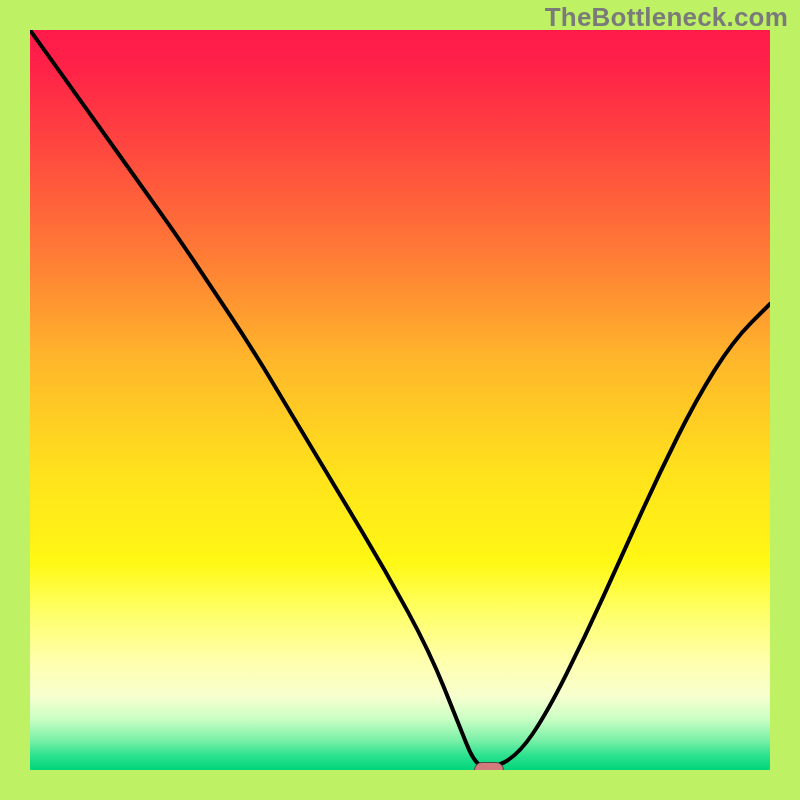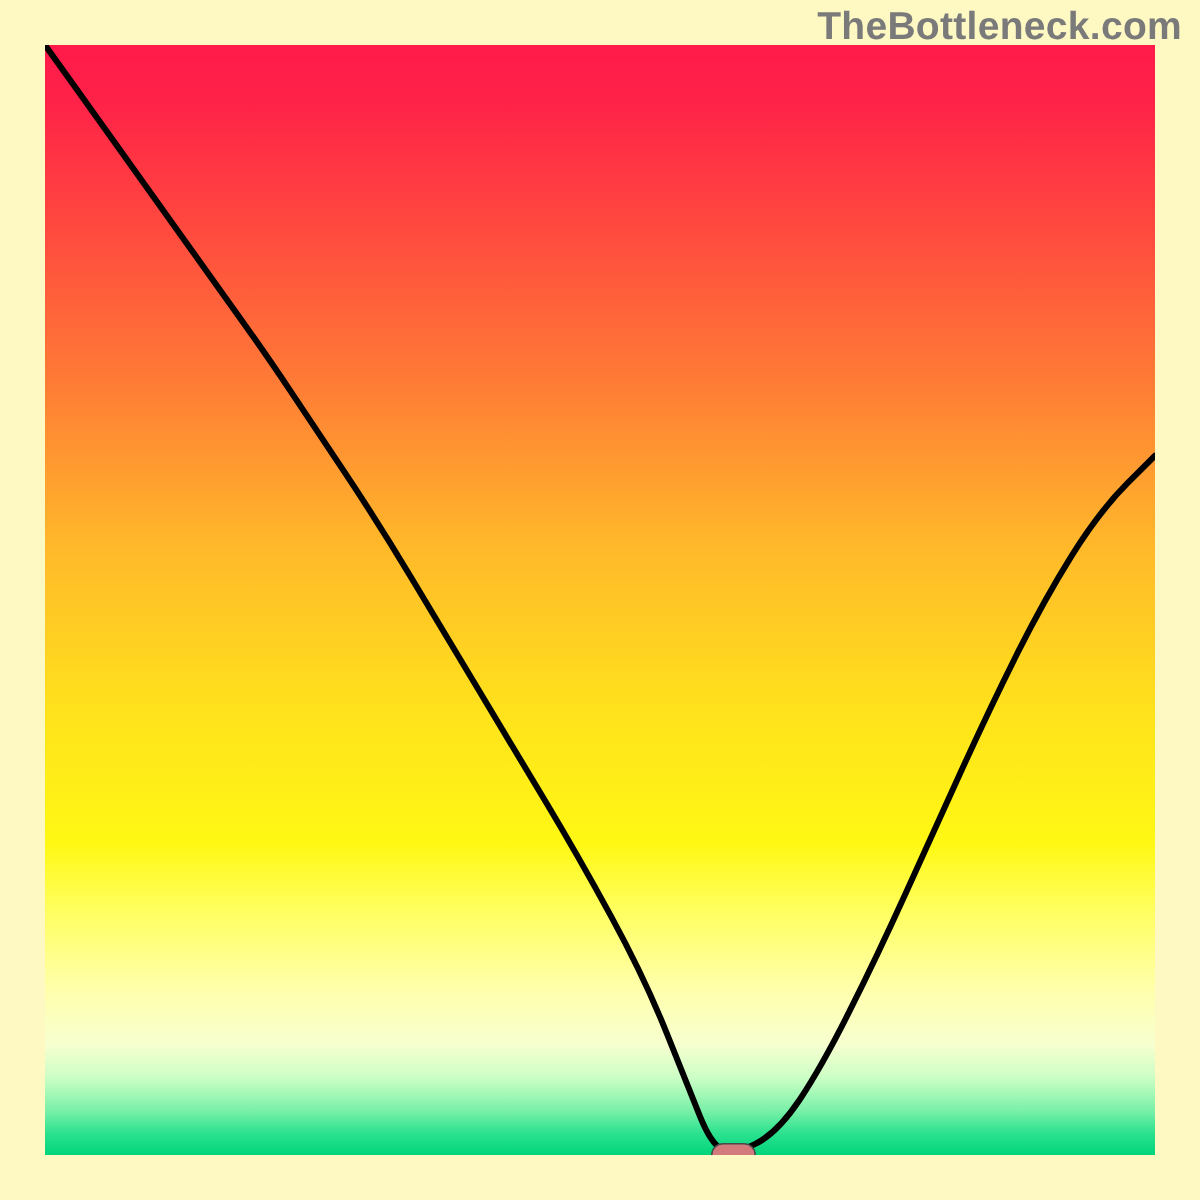--- a/index.html
+++ b/index.html
@@ -8,21 +8,21 @@
     background: #ffffff;
     width: 800px;
     height: 800px;
     overflow: hidden;
     font-family: Arial, Helvetica, sans-serif;
   }
   .chart-container {
     position: relative;
     width: 800px;
     height: 800px;
-    background: #fef9c3;
+    background: #bef264;
   }
   .watermark {
     position: absolute;
     top: 2px;
     right: 12px;
     font-size: 26px;
     font-weight: bold;
     color: #7a7a7a;
     letter-spacing: 0.2px;
     z-index: 10;

